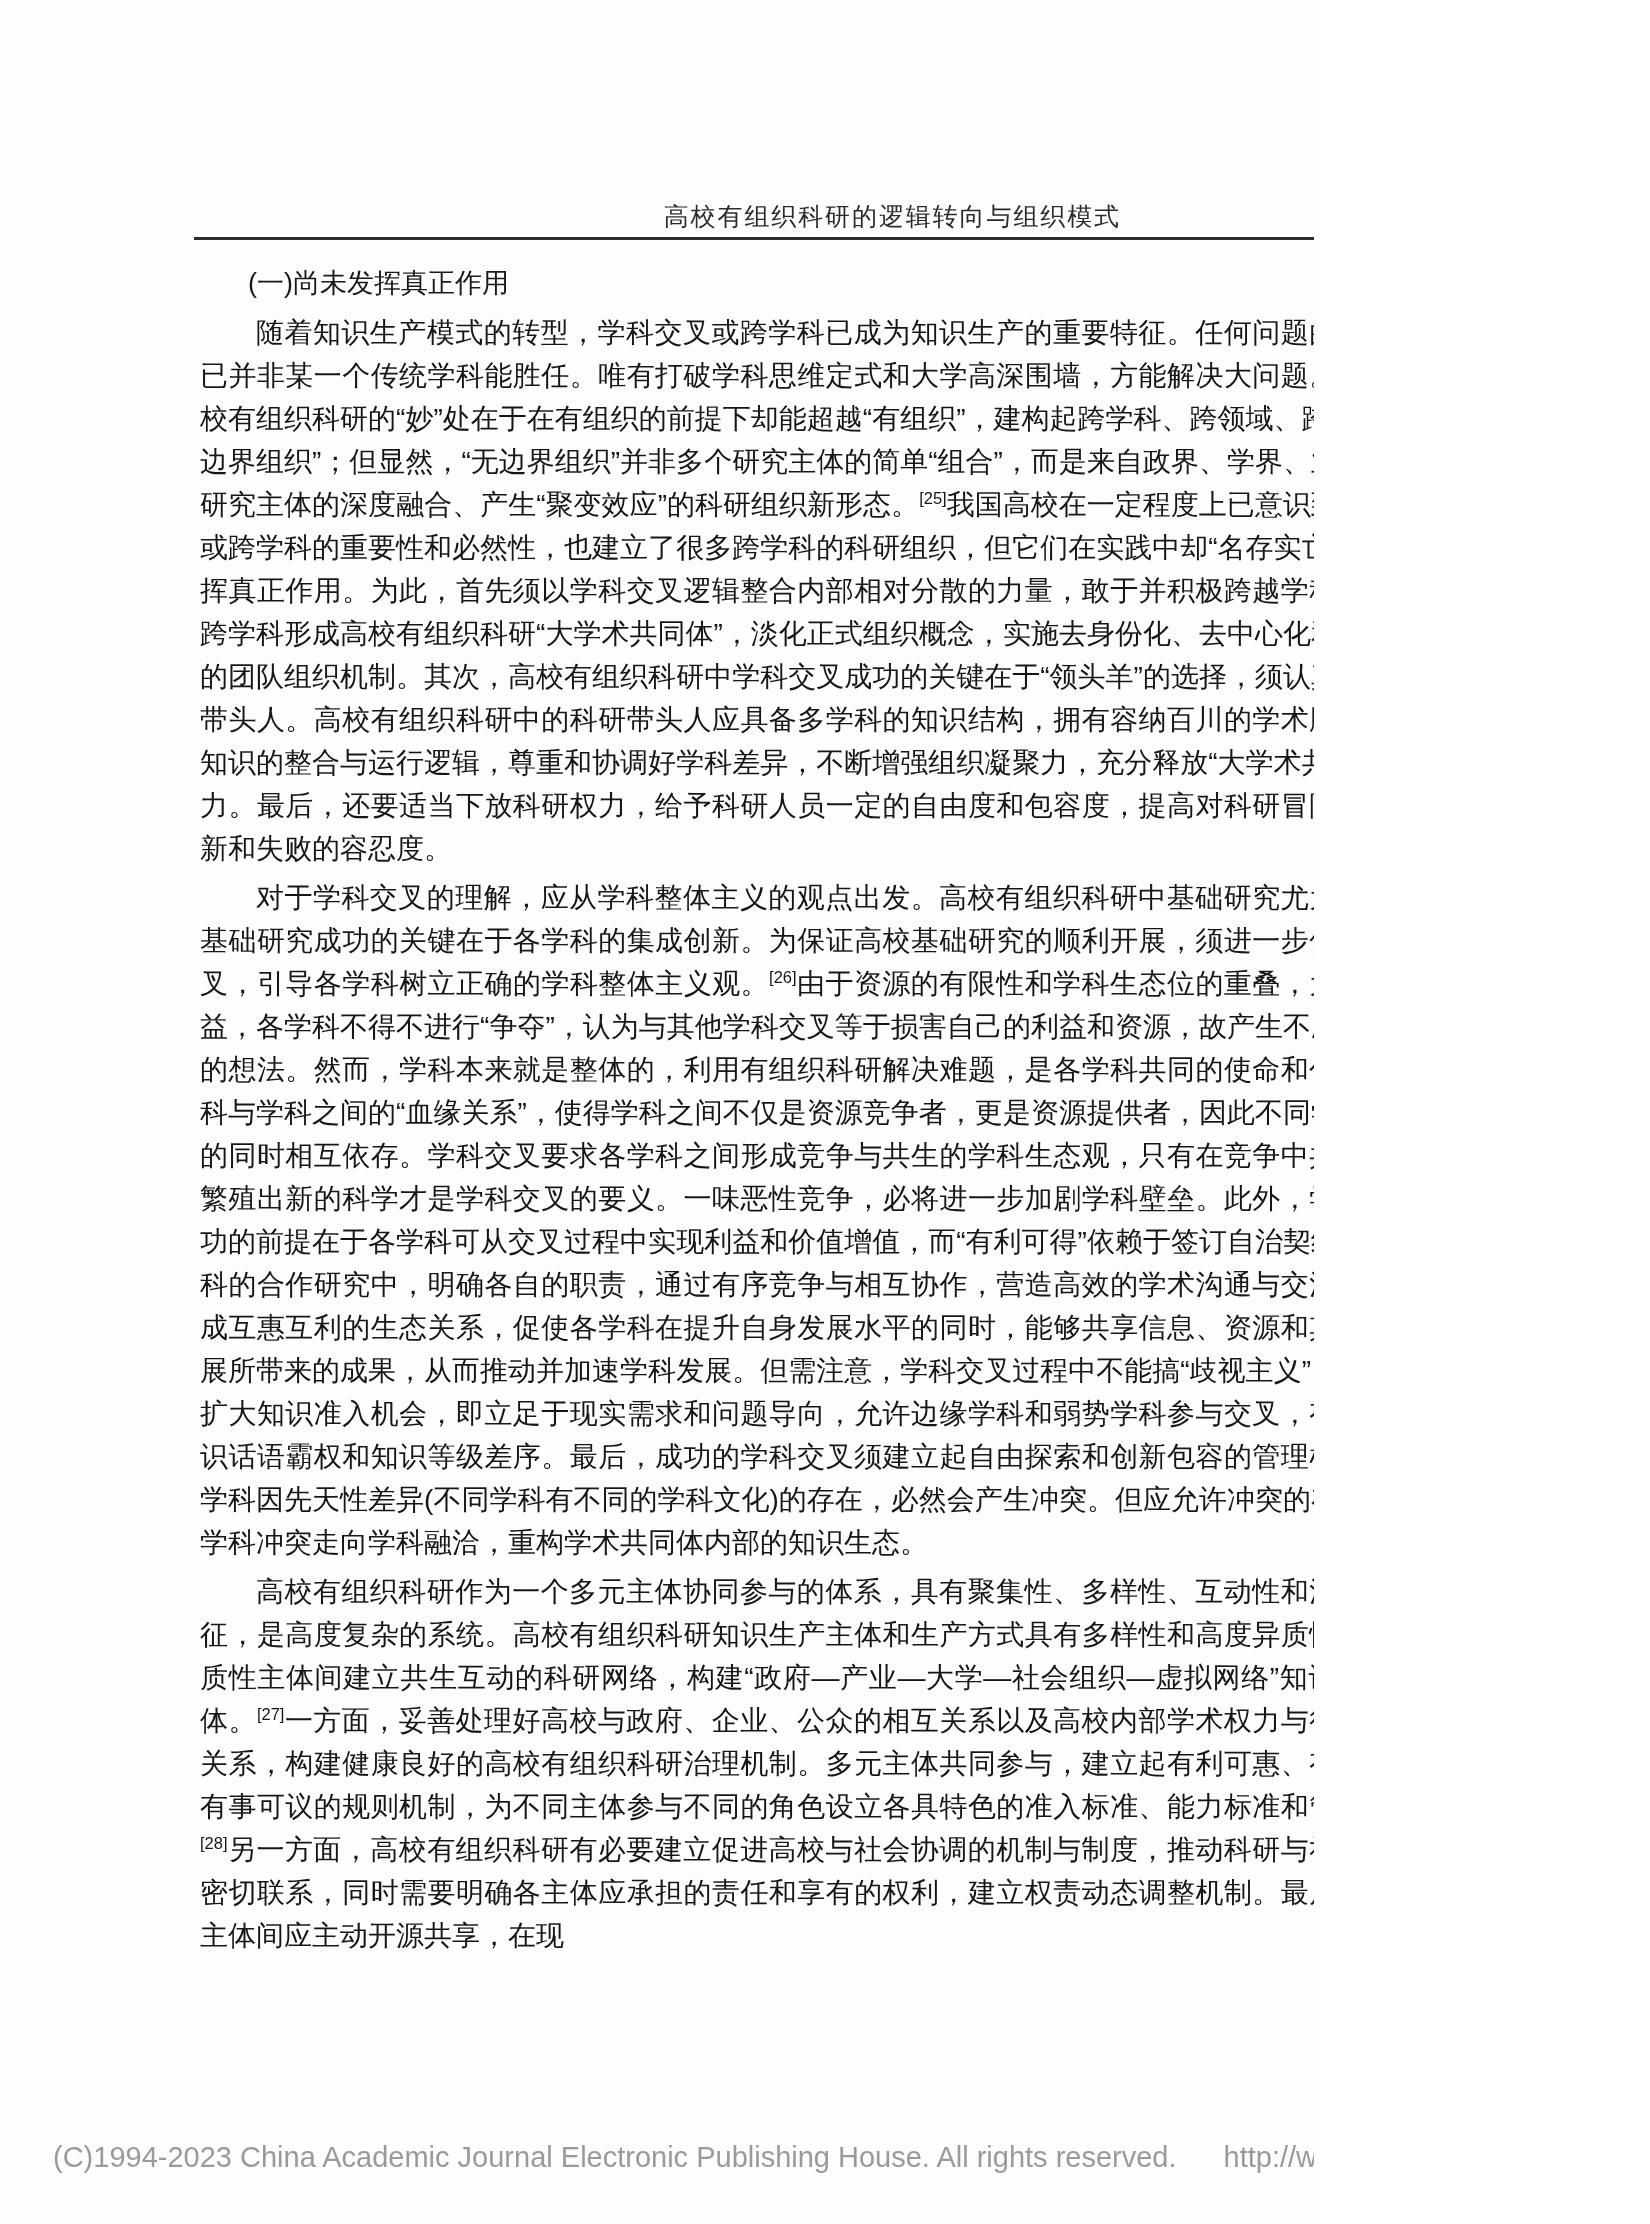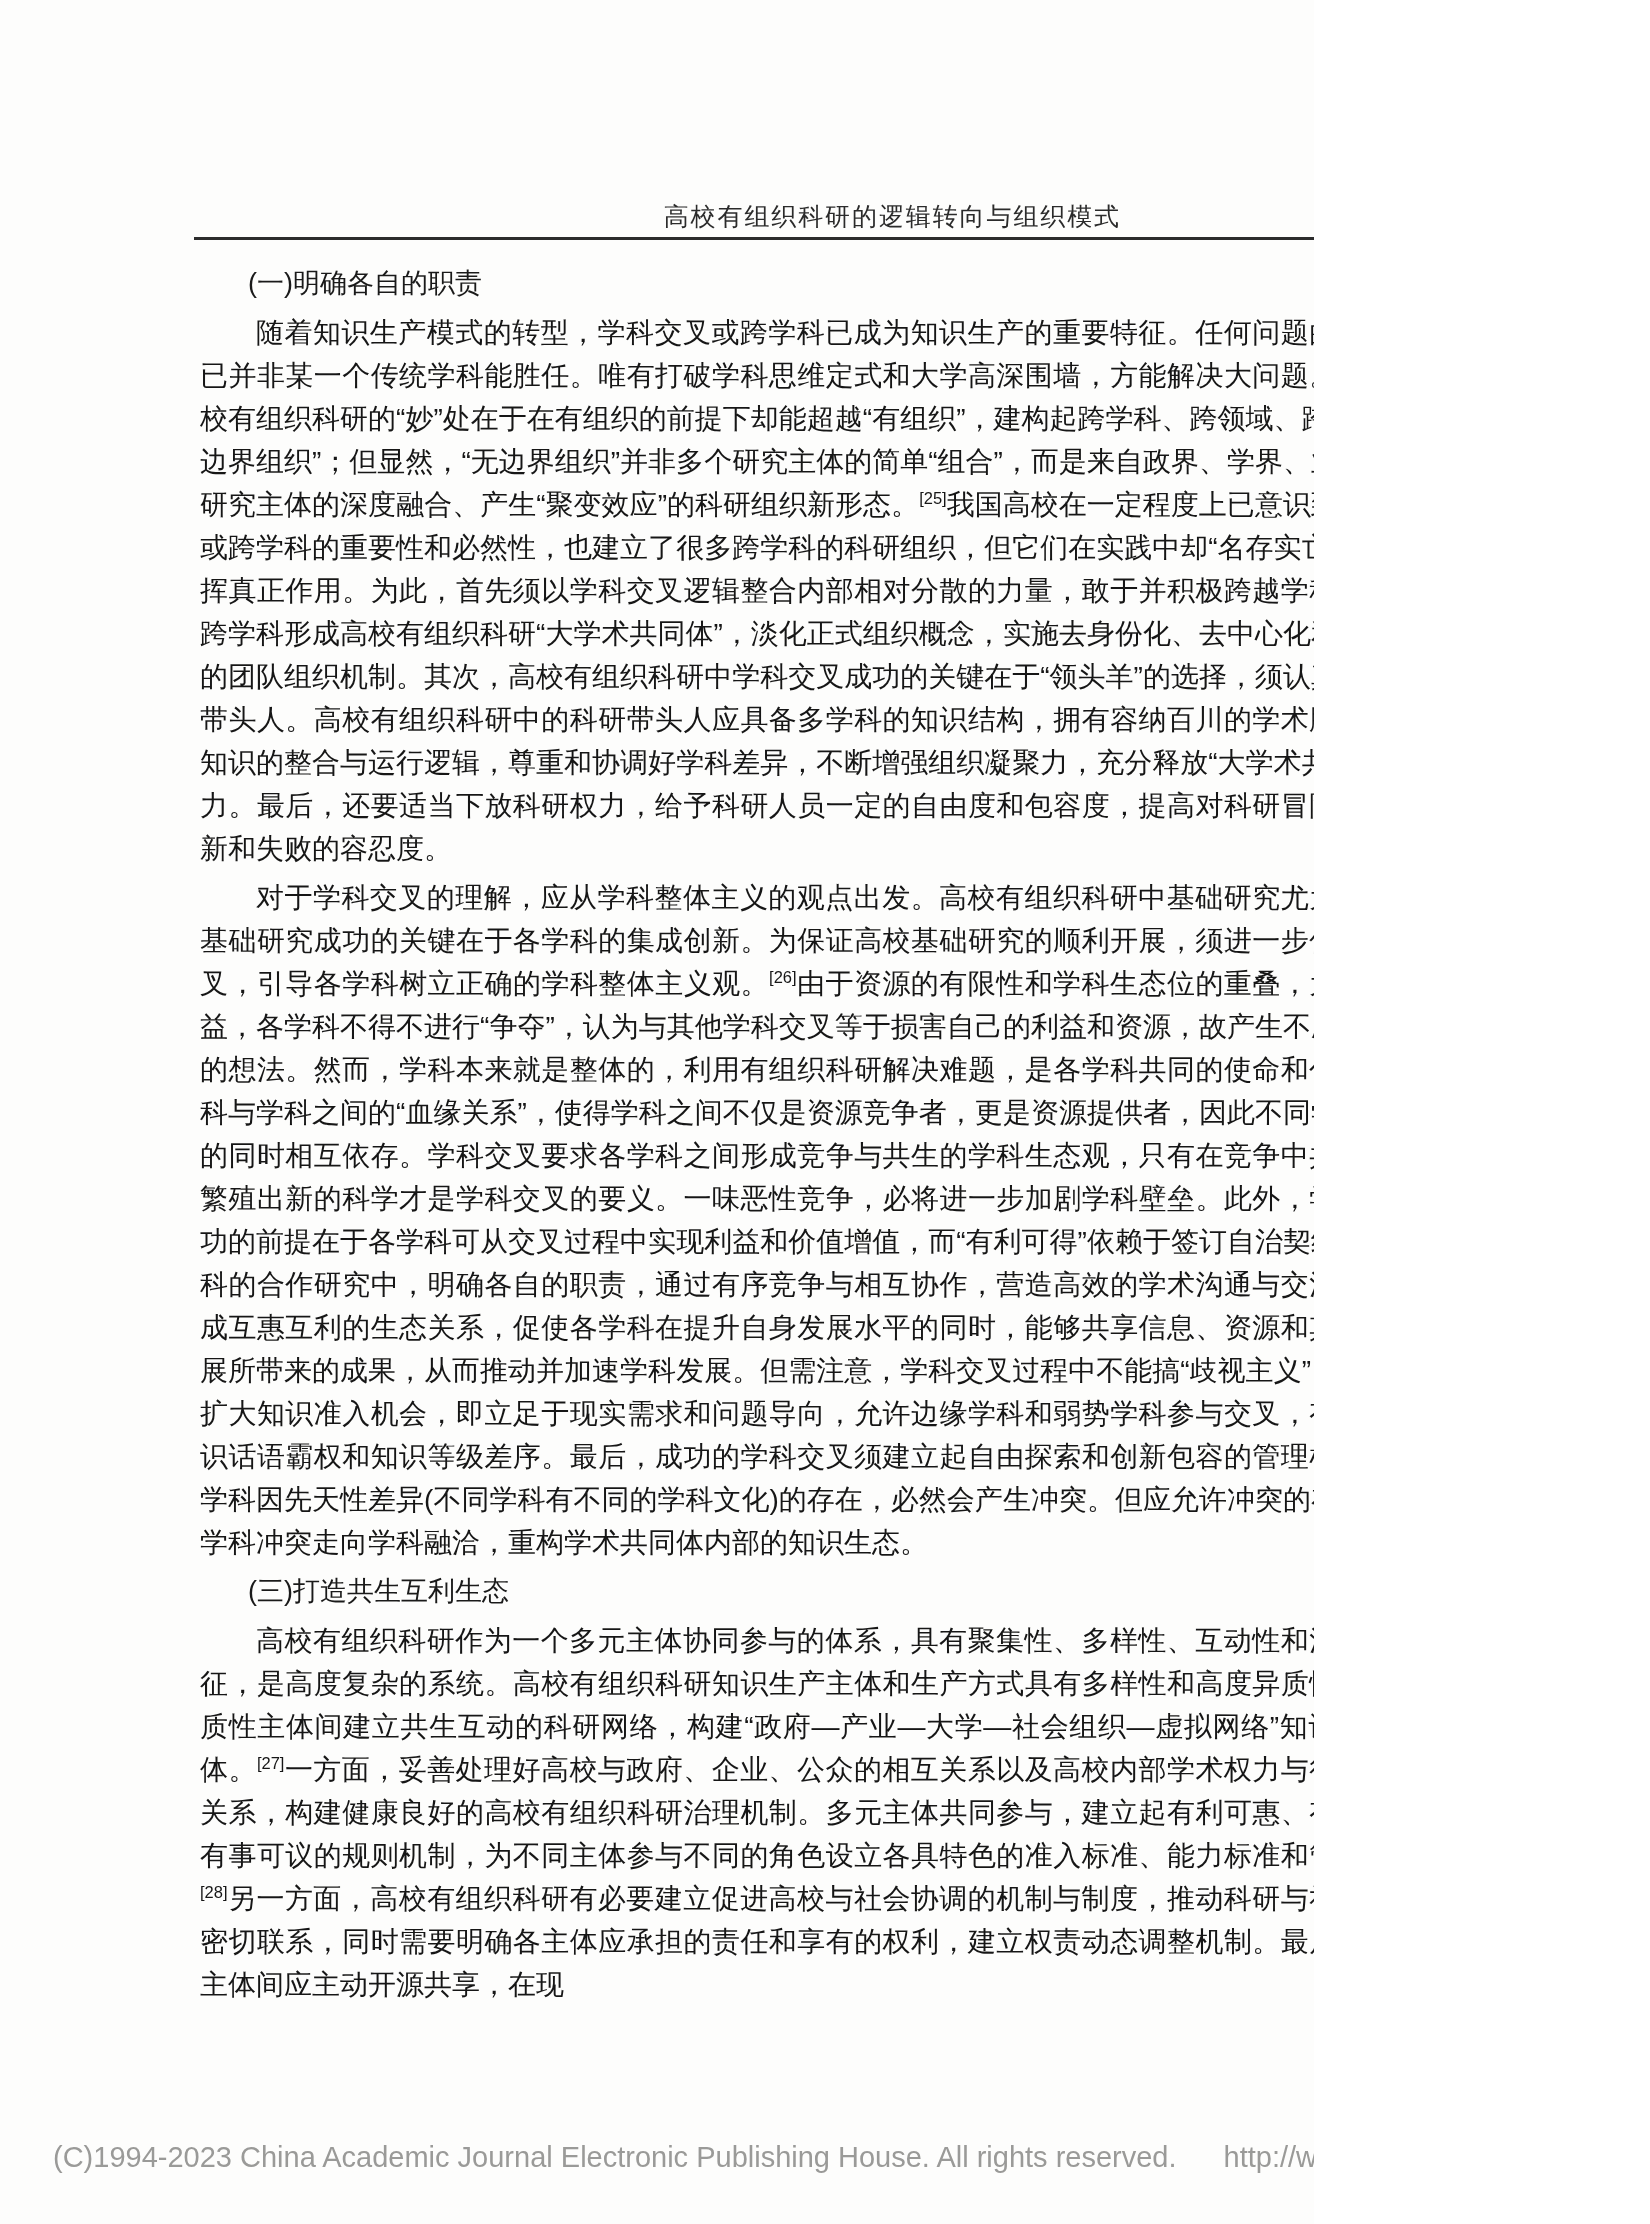--- a/index.html
+++ b/index.html
@@ -78,24 +78,23 @@
 <body>
 
 <div class="page">
 
   <header>
     <div class="running-title">高校有组织科研的逻辑转向与组织模式</div>
     <div class="header-rule"></div>
   </header>
 
   <main class="article-body">
-      <div class="section-heading">(一)明确各自的职责</div>
+      <div class="section-heading">(一)尚未发挥真正作用</div>
       <p class="body-paragraph">随着知识生产模式的转型，学科交叉或跨学科已成为知识生产的重要特征。任何问题的有效解决已并非某一个传统学科能胜任。唯有打破学科思维定式和大学高深围墙，方能解决大问题。首先，高校有组织科研的“妙”处在于在有组织的前提下却能超越“有组织”，建构起跨学科、跨领域、跨行业的“无边界组织”；但显然，“无边界组织”并非多个研究主体的简单“组合”，而是来自政界、学界、业界等不同研究主体的深度融合、产生“聚变效应”的科研组织新形态。<sup class="ref-sup">[25]</sup>我国高校在一定程度上已意识到学科交叉或跨学科的重要性和必然性，也建立了很多跨学科的科研组织，但它们在实践中却“名存实亡”，尚未发挥真正作用。为此，首先须以学科交叉逻辑整合内部相对分散的力量，敢于并积极跨越学科边界，以跨学科形成高校有组织科研“大学术共同体”，淡化正式组织概念，实施去身份化、去中心化和去学科化的团队组织机制。其次，高校有组织科研中学科交叉成功的关键在于“领头羊”的选择，须认真遴选科研带头人。高校有组织科研中的科研带头人应具备多学科的知识结构，拥有容纳百川的学术胸怀，明确知识的整合与运行逻辑，尊重和协调好学科差异，不断增强组织凝聚力，充分释放“大学术共同体”的活力。最后，还要适当下放科研权力，给予科研人员一定的自由度和包容度，提高对科研冒险、科研创新和失败的容忍度。</p>
       <p class="body-paragraph">对于学科交叉的理解，应从学科整体主义的观点出发。高校有组织科研中基础研究尤为重要，而基础研究成功的关键在于各学科的集成创新。为保证高校基础研究的顺利开展，须进一步促进学科交叉，引导各学科树立正确的学科整体主义观。<sup class="ref-sup">[26]</sup>由于资源的有限性和学科生态位的重叠，为了自身利益，各学科不得不进行“争夺”，认为与其他学科交叉等于损害自己的利益和资源，故产生不愿学科交叉的想法。然而，学科本来就是整体的，利用有组织科研解决难题，是各学科共同的使命和作用。而学科与学科之间的“血缘关系”，使得学科之间不仅是资源竞争者，更是资源提供者，因此不同学科在竞争的同时相互依存。学科交叉要求各学科之间形成竞争与共生的学科生态观，只有在竞争中共生共存，繁殖出新的科学才是学科交叉的要义。一味恶性竞争，必将进一步加剧学科壁垒。此外，学科交叉成功的前提在于各学科可从交叉过程中实现利益和价值增值，而“有利可得”依赖于签订自治契约，在各学科的合作研究中，明确各自的职责，通过有序竞争与相互协作，营造高效的学术沟通与交流氛围，形成互惠互利的生态关系，促使各学科在提升自身发展水平的同时，能够共享信息、资源和其他学科发展所带来的成果，从而推动并加速学科发展。但需注意，学科交叉过程中不能搞“歧视主义”，要尽可能扩大知识准入机会，即立足于现实需求和问题导向，允许边缘学科和弱势学科参与交叉，有效规避知识话语霸权和知识等级差序。最后，成功的学科交叉须建立起自由探索和创新包容的管理机制。不同学科因先天性差异(不同学科有不同的学科文化)的存在，必然会产生冲突。但应允许冲突的存在，引导学科冲突走向学科融洽，重构学术共同体内部的知识生态。</p>
-      <div class="section-heading">(三)打造共生互利生态</div>
       <p class="body-paragraph">高校有组织科研作为一个多元主体协同参与的体系，具有聚集性、多样性、互动性和流动性等特征，是高度复杂的系统。高校有组织科研知识生产主体和生产方式具有多样性和高度异质性，应在异质性主体间建立共生互动的科研网络，构建“政府—产业—大学—社会组织—虚拟网络”知识生产协同体。<sup class="ref-sup">[27]</sup>一方面，妥善处理好高校与政府、企业、公众的相互关系以及高校内部学术权力与行政权力的关系，构建健康良好的高校有组织科研治理机制。多元主体共同参与，建立起有利可惠、有能可用、有事可议的规则机制，为不同主体参与不同的角色设立各具特色的准入标准、能力标准和管理程序。<sup class="ref-sup">[28]</sup>另一方面，高校有组织科研有必要建立促进高校与社会协调的机制与制度，推动科研与社会责任的密切联系，同时需要明确各主体应承担的责任和享有的权利，建立权责动态调整机制。最后，各科研主体间应主动开源共享，在现</p>
     </main>
 
   <div class="page-number">·7·</div>
 
   <footer class="page-footer">
     <span>(C)1994-2023 China Academic Journal Electronic Publishing House. All rights reserved.</span><span class="footer-url">http://www.cnki.net</span>
   </footer>
 
 </div>

